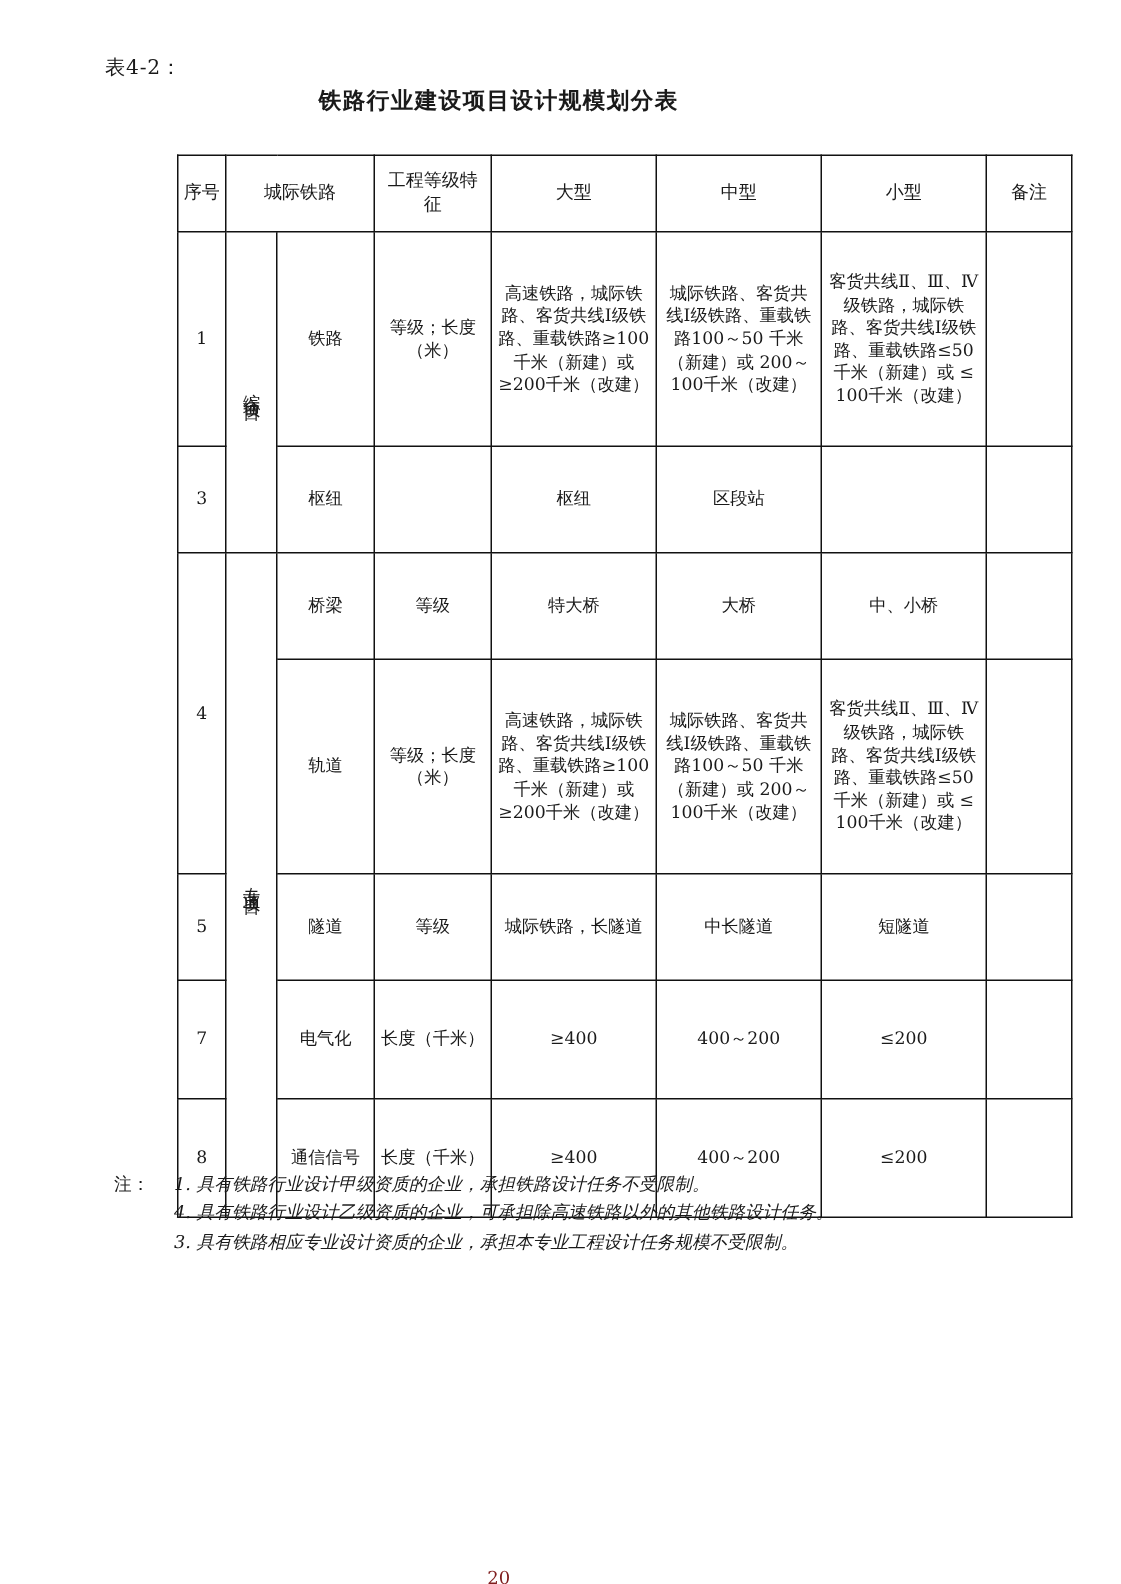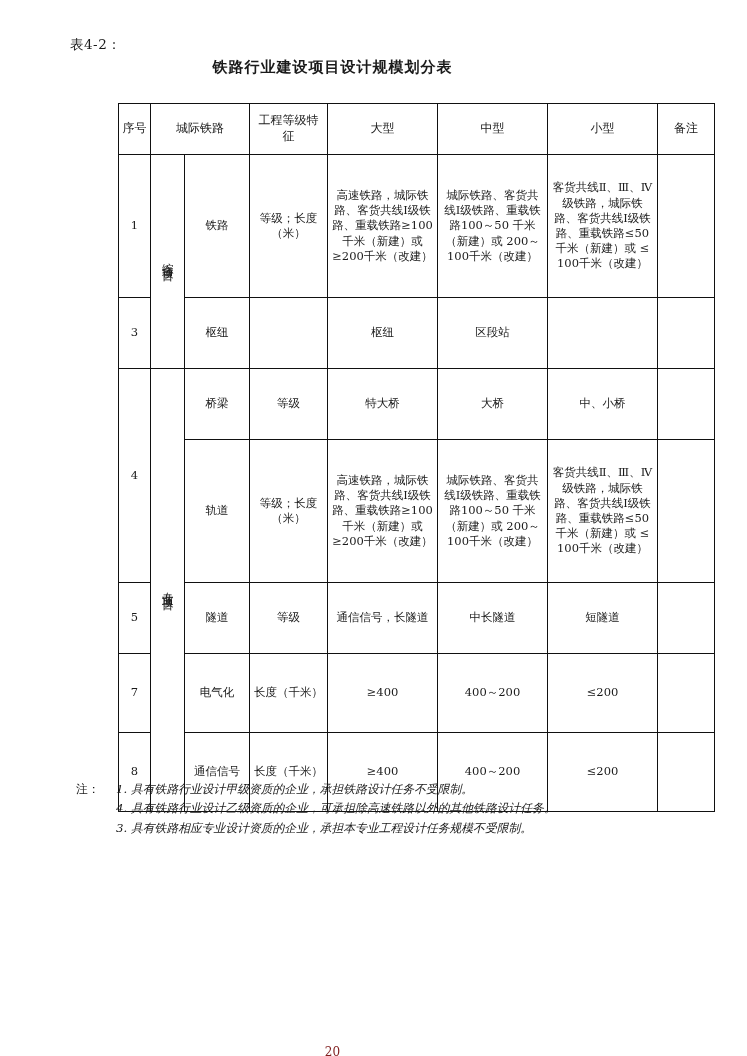--- a/index.html
+++ b/index.html
@@ -202,21 +202,21 @@
           <td class="cell-desc">高速铁路，城际铁路、客货共线Ⅰ级铁路、重载铁路≥100千米（新建）或≥200千米（改建）</td>
           <td class="cell-desc">城际铁路、客货共线Ⅰ级铁路、重载铁路100～50 千米（新建）或 200～100千米（改建）</td>
           <td class="cell-desc">客货共线Ⅱ、Ⅲ、Ⅳ级铁路，城际铁路、客货共线Ⅰ级铁路、重载铁路≤50 千米（新建）或 ≤ 100千米（改建）</td>
           <td></td>
         </tr>
 
         <tr class="row-std">
           <td>5</td>
           <td>隧道</td>
           <td>等级</td>
-          <td>通信信号，长隧道</td>
+          <td>城际铁路，长隧道</td>
           <td>中长隧道</td>
           <td>短隧道</td>
           <td></td>
         </tr>
 
         <tr class="row-mid">
           <td>7</td>
           <td>电气化</td>
           <td>长度（千米）</td>
           <td>≥400</td>

